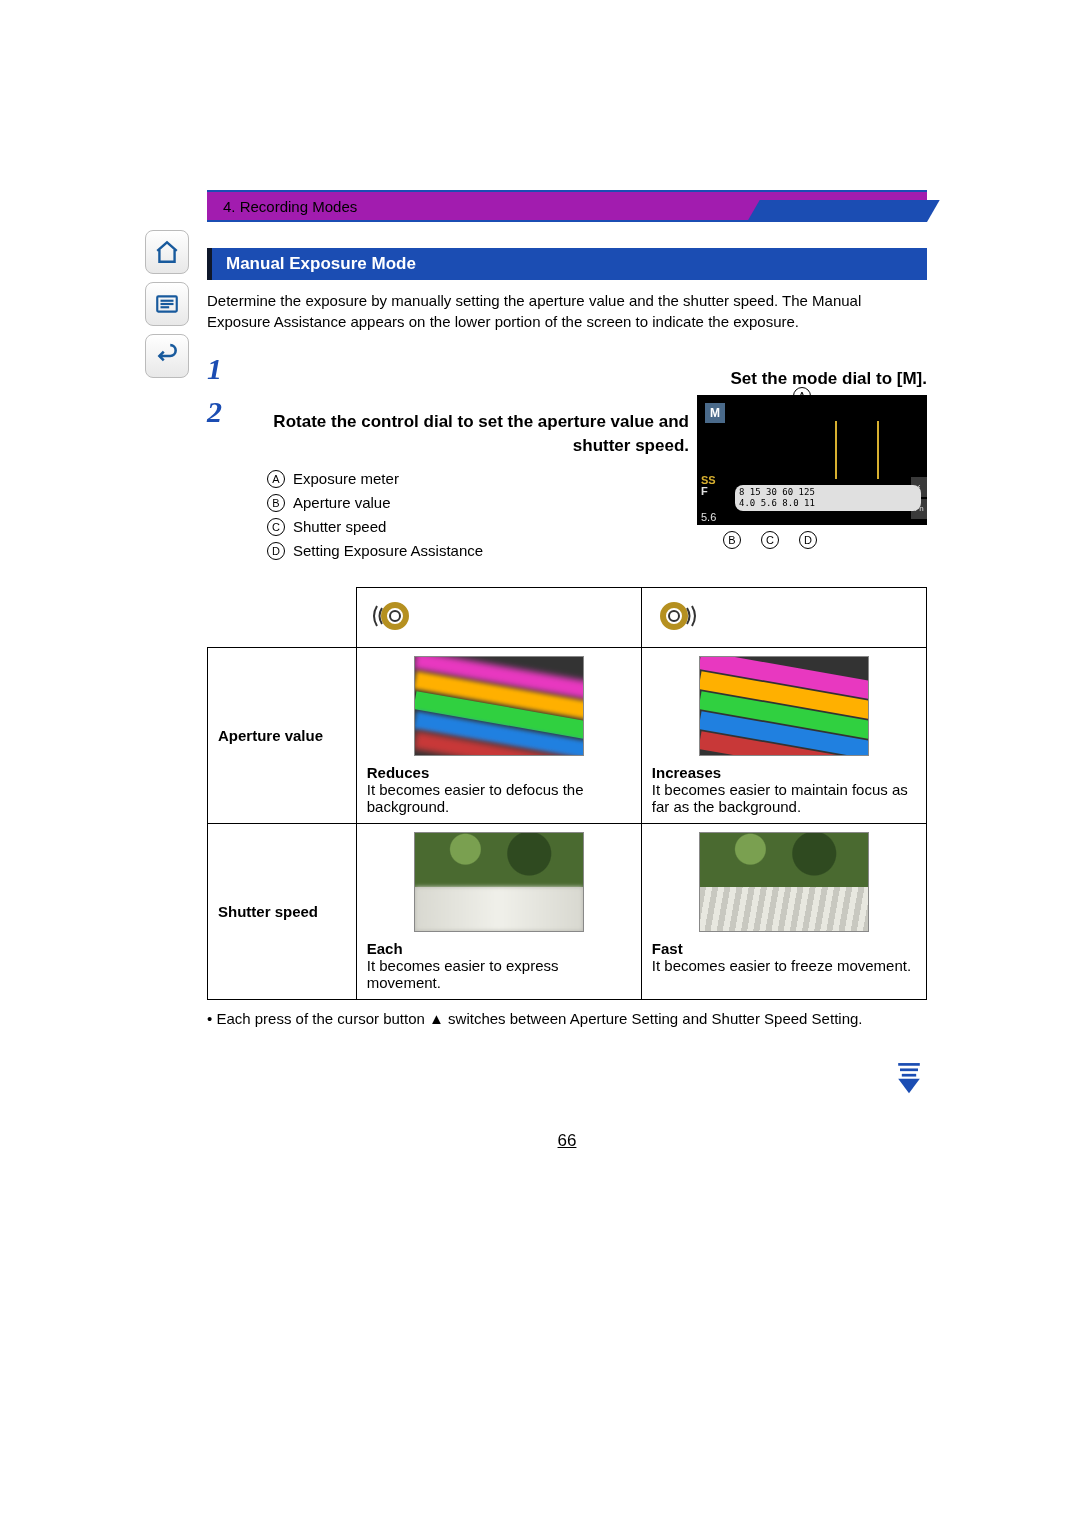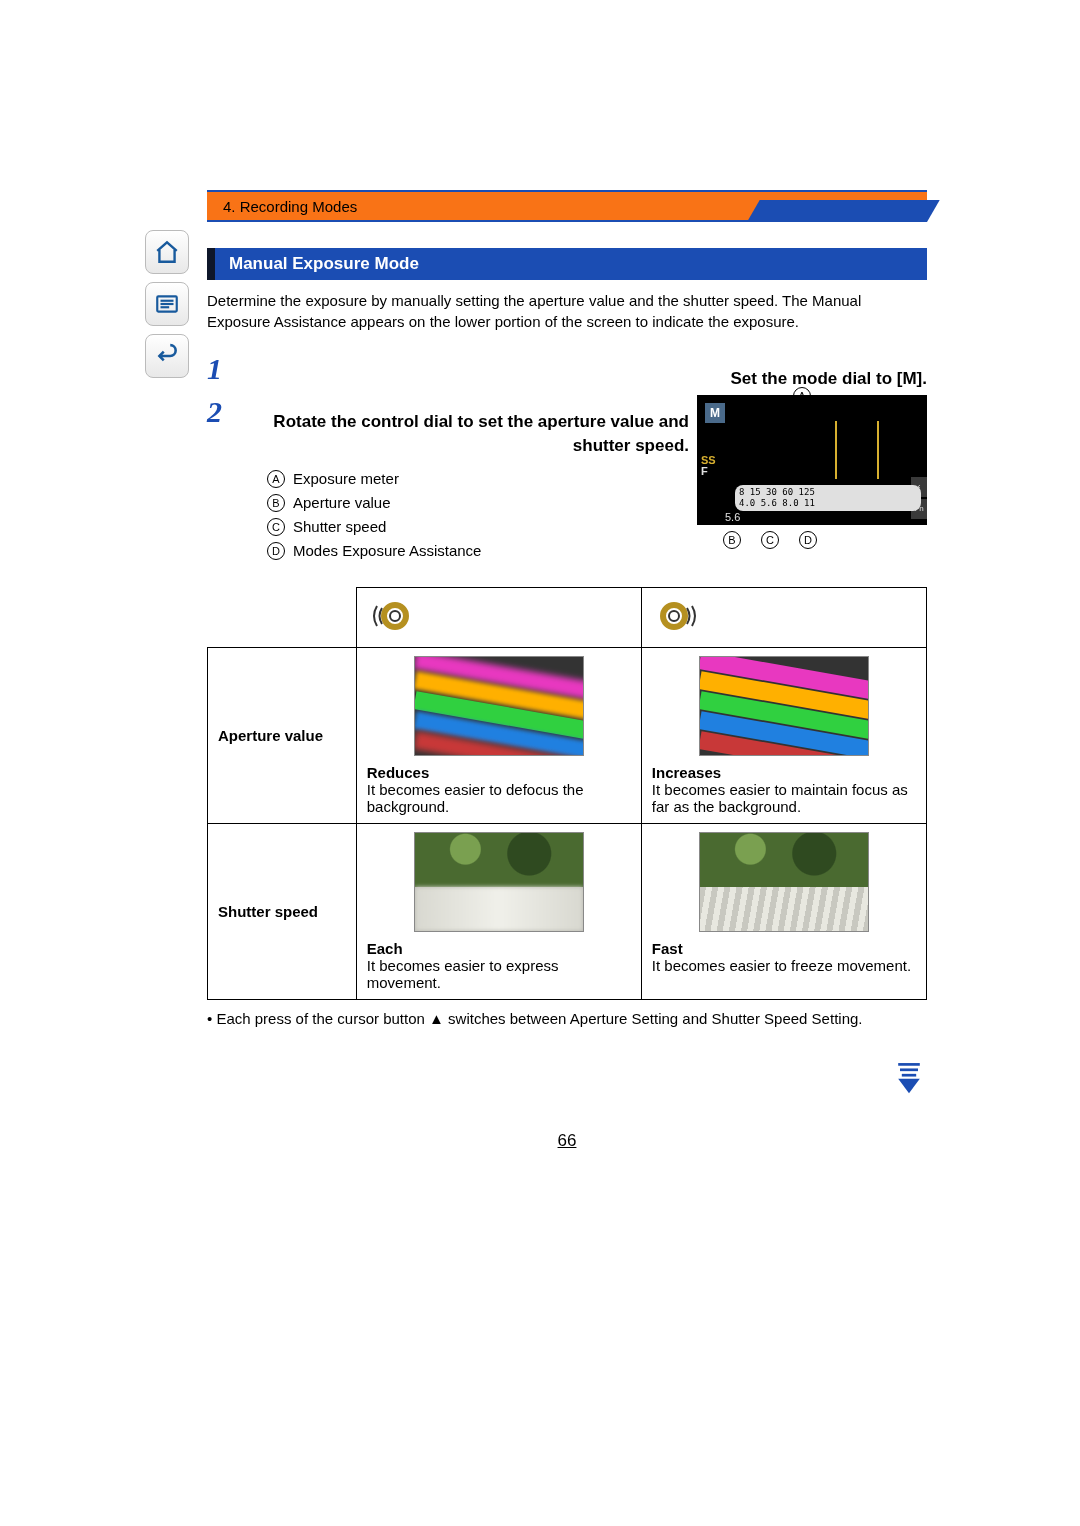--- a/index.html
+++ b/index.html
@@ -40,38 +40,38 @@
     margin-left: 62px;
     width: 720px;
   }
   .breadcrumb-bar {
     border-top: 2px solid #1b4db3;
     border-bottom: 2px solid #1b4db3;
     position: relative;
     padding: 6px 16px 6px 16px;
     font-size: 15px;
     height: 32px;
-    background: #f97316;
+    background: #a21caf;
   }
   .breadcrumb-bar::after {
     content: "";
     position: absolute;
     right: 0; bottom: -2px;
     width: 180px; height: 22px;
     background: #1b4db3;
     transform: skewX(-30deg);
     transform-origin: bottom right;
   }
   .section-header {
     background: #1b4db3;
     color: #fff;
     font-weight: bold;
     padding: 6px 14px;
     font-size: 17px;
-    border-left: 8px solid #0f172a;
+    border-left: 5px solid #0f172a;
     margin-top: 26px;
   }
   .intro {
     margin: 10px 0 20px 0;
     line-height: 1.4;
   }
   .step {
     display: flex;
     align-items: flex-start;
     margin-bottom: 4px;
@@ -158,21 +158,21 @@
   }
   .lcd-scale-group {
     position: absolute;
     bottom: 14px;
     left: 20px;
     right: 6px;
   }
   .lcd-sf {
     position: absolute;
     left: 4px;
-    bottom: 48px;
+    bottom: 28px;
     color: #d8b030;
     font-size: 11px;
     font-weight: bold;
     line-height: 1;
     text-shadow: 0 0 2px #000;
   }
   .lcd-scale {
     background: #e0e0e0;
     color: #000;
     font-size: 9px;
@@ -195,21 +195,21 @@
     position: absolute;
     top: 26px;
     right: 90px;
     width: 2px;
     height: 58px;
     background: #d8b030;
   }
   .lcd-val {
     position: absolute;
     bottom: 2px;
-    left: 28px;
+    left: 4px;
     color: #e0e0e0;
     font-size: 11px;
   }
   .lcd-right-tab {
     position: absolute;
     right: 0;
     width: 16px;
     height: 20px;
     background: #3a3a3a;
     color: #ddd;
@@ -346,21 +346,21 @@
           <div class="legend-row">
               <span class="circ-letter">B</span>
               <span>Aperture value</span>
             </div>
           <div class="legend-row">
               <span class="circ-letter">C</span>
               <span>Shutter speed</span>
             </div>
           <div class="legend-row">
               <span class="circ-letter">D</span>
-              <span>Modes Exposure Assistance</span>
+              <span>Setting Exposure Assistance</span>
             </div>
         </div>
       </div>
       <div class="diagram-box">
         <span class="callout callout-a">A</span>
         <div class="lcd">
           <div class="lcd-m">M</div>
           <div class="lcd-aline"></div>
             <div class="lcd-aline2"></div>
           <div class="lcd-right-tab" style="top:82px">‹</div>

